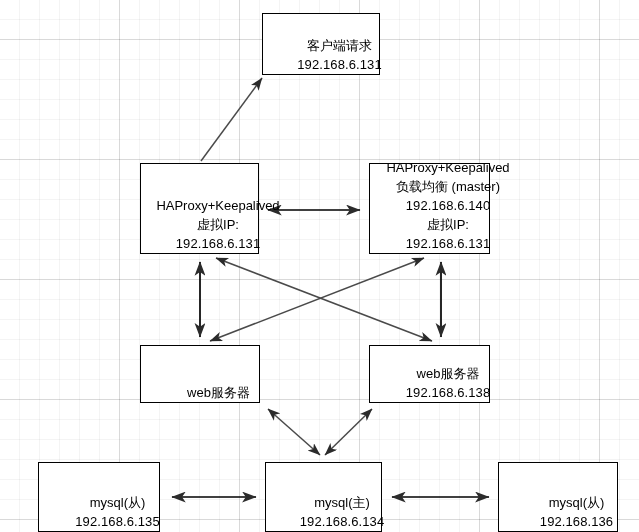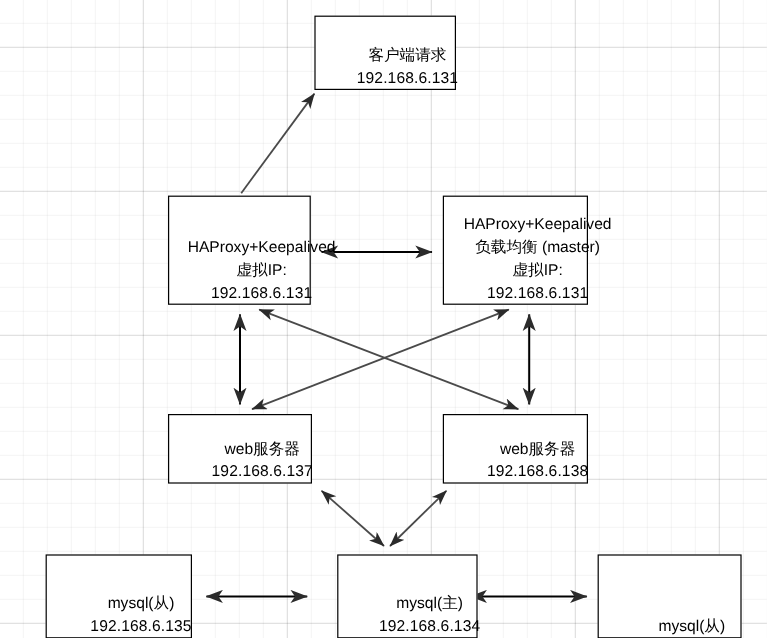--- a/index.html
+++ b/index.html
@@ -100,41 +100,42 @@
 
   <div class="node" style="left:140px; top:163px; width:119px; height:91px;">
     <span class="ln">HAProxy+Keepalived</span>
     <span class="ln">虚拟IP:</span>
     <span class="ln ip">192.168.6.131</span>
   </div>
 
   <div class="node" style="left:369px; top:163px; width:121px; height:91px;">
     <span class="ln">HAProxy+Keepalived</span>
     <span class="ln">负载均衡 (master)</span>
+    <span class="ln ip">192.168.6.140</span>
     <span class="ln">虚拟IP:</span>
     <span class="ln ip">192.168.6.131</span>
   </div>
 
   <div class="node" style="left:140px; top:345px; width:120px; height:58px;">
     <span class="ln">web服务器</span>
-    <span class="ln ip">192.168.6.137</span>
   </div>
 
   <div class="node" style="left:369px; top:345px; width:121px; height:58px;">
     <span class="ln">web服务器</span>
     <span class="ln ip">192.168.6.138</span>
   </div>
 
   <div class="node" style="left:38px; top:462px; width:122px; height:70px;">
     <span class="ln">mysql(从)</span>
     <span class="ln ip">192.168.6.135</span>
   </div>
 
-  <div class="node" style="left:265px; top:462px; width:117px; height:70px;margin-left:16px;">
+  <div class="node" style="left:265px; top:462px; width:117px; height:70px;">
     <span class="ln">mysql(主)</span>
     <span class="ln ip">192.168.6.134</span>
   </div>
 
   <div class="node" style="left:498px; top:462px; width:120px; height:70px;">
     <span class="ln">mysql(从)</span>
+    <span class="ln ip">192.168.136</span>
   </div>
 
 </div>
 
 </body></html>

